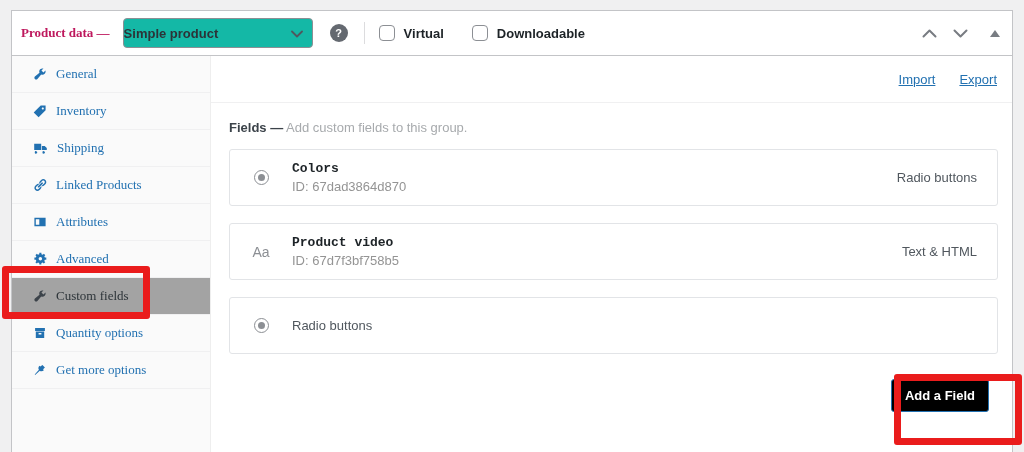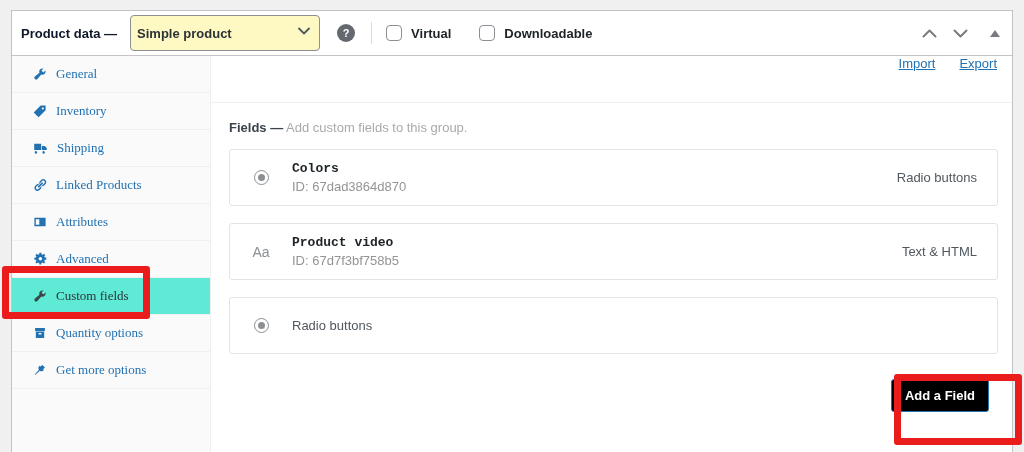--- a/index.html
+++ b/index.html
@@ -6,47 +6,47 @@
   html,body { width:1024px; height:452px; }
   body { font-family:"Liberation Sans", sans-serif; font-size:13px; background:#f0f0f1; color:#1d2327; overflow:hidden; }
   .stage { position:relative; width:1024px; height:452px; }
 
   .panel { position:absolute; left:11px; top:10px; width:1002px; height:460px;
            background:#fff; border:1px solid #c3c4c7; }
 
   
   .topbar { height:45px; display:flex; align-items:center; padding:0 12px 0 9px;
             border-bottom:1px solid #c3c4c7; background:#fff; }
-  .topbar-title { font-weight:bold; color:#0f172a; margin-right:13px; white-space:nowrap; }
-  .type-select { position:relative; display:flex; align-items:center; width:190px; height:36px;
-                 border:1px solid #8c8f94; border-radius:4px; background:#fef9c3; padding:0 28px 0 6px;
+  .topbar-title { font-weight:bold; color:#be185d; margin-right:13px; white-space:nowrap;font-family:Liberation Serif, serif; }
+  .type-select { position:relative; display:flex; align-items:center; width:190px; height:30px;
+                 border:1px solid #8c8f94; border-radius:4px; background:#14b8a6; padding:0 28px 0 0;
                  font-weight:bold; color:#2c3338; cursor:pointer; }
   .type-select svg { position:absolute; right:9px; top:11px; }
   .help-tip { width:18px; height:18px; border-radius:50%; background:#646970; color:#fff;
               font-size:11px; font-weight:bold; display:flex; align-items:center; justify-content:center;
               margin-left:17px; cursor:pointer; }
   .vdiv { width:1px; height:22px; background:#dcdcde; margin:0 14px 0 16px; }
   .cb-label { display:flex; align-items:flex-end; gap:9px; margin-right:28px; font-weight:bold; color:#1d2327; cursor:pointer; }
   .cb-box { width:16px; height:16px; border:1px solid #8c8f94; border-radius:4px; background:#fff; }
   .topbar-spacer { flex:1; }
   .order-btn { border:none; background:none; color:#787c82; cursor:pointer; padding:0 8px; display:flex; align-items:center; }
   .toggle-tri { width:0; height:0; border-left:5px solid transparent; border-right:5px solid transparent;
                 border-bottom:7px solid #787c82; margin-left:14px; cursor:pointer; }
 
   
   .panel-body { display:flex; height:414px; }
   .sidebar { width:199px; background:#fafafa; border-right:1px solid #eee; }
   .side-item { display:flex; align-items:center; gap:9px; height:37px; padding-left:21px;
                border-bottom:1px solid #f0f0f1; color:#2271b1; cursor:pointer;font-family:Liberation Serif, serif; }
   .side-item svg { flex:0 0 auto; }
-  .side-item.active { background:#5eead4; color:#2c3338; }
+  .side-item.active { background:#a3a3a3; color:#2c3338; }
   .side-item.active .label { color:#2c3338; }
 
   .content { flex:1; display:flex; flex-direction:column; background:#fff; }
-  .ie-row { display:flex; justify-content:flex-end; gap:24px; 
+  .ie-row { display:flex; justify-content:flex-end; gap:24px; align-items:center;
             height:47px; padding-right:15px; border-bottom:1px solid #f0f0f1; }
   .ie-row a { color:#2271b1; text-decoration:underline; cursor:pointer; }
   .fields-head { padding:17px 18px 14px 18px; }
   .fields-head .t { font-weight:bold; color:#3c434a; }
   .fields-head .s { color:#a7aaad; }
 
   .card { margin:0 14px 17px 18px; height:57px; border:1px solid #e2e4e7; border-radius:3px;
           display:flex; align-items:center; background:#fff; }
   .card-icon { width:62px; display:flex; justify-content:center; color:#8c8f94;text-align:center; }
   .radio-glyph { width:15px; height:15px; border:1px solid #8c8f94; border-radius:50%;

